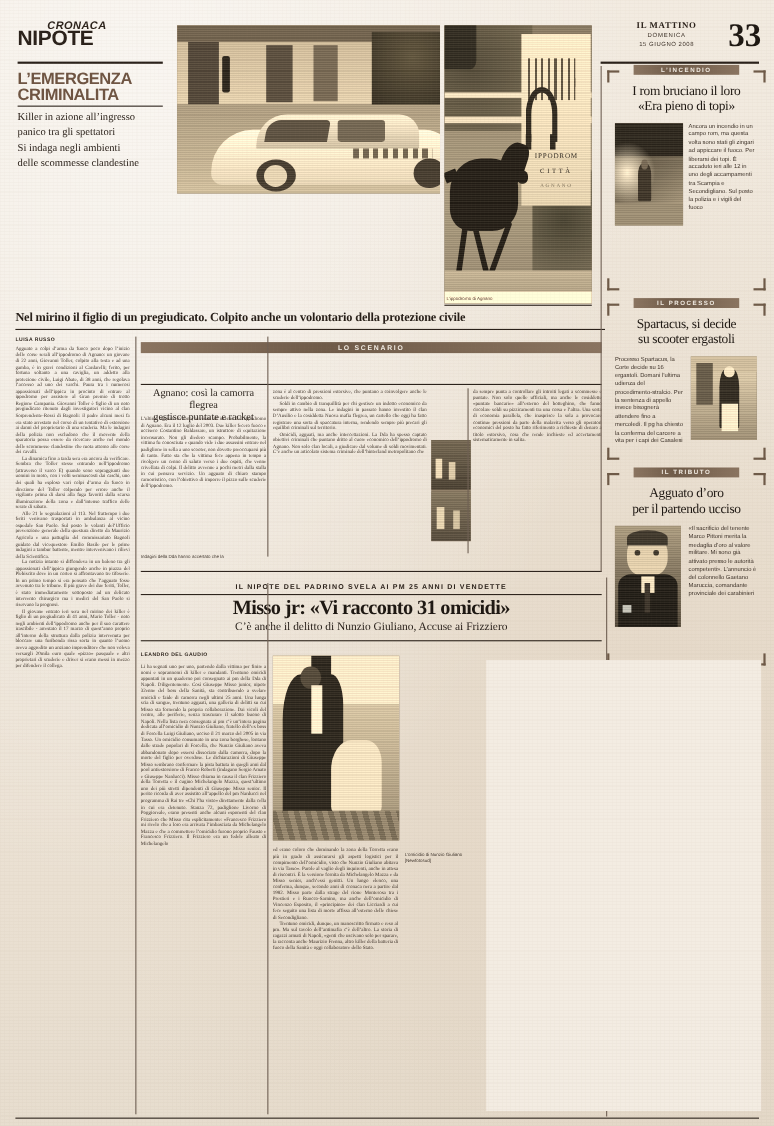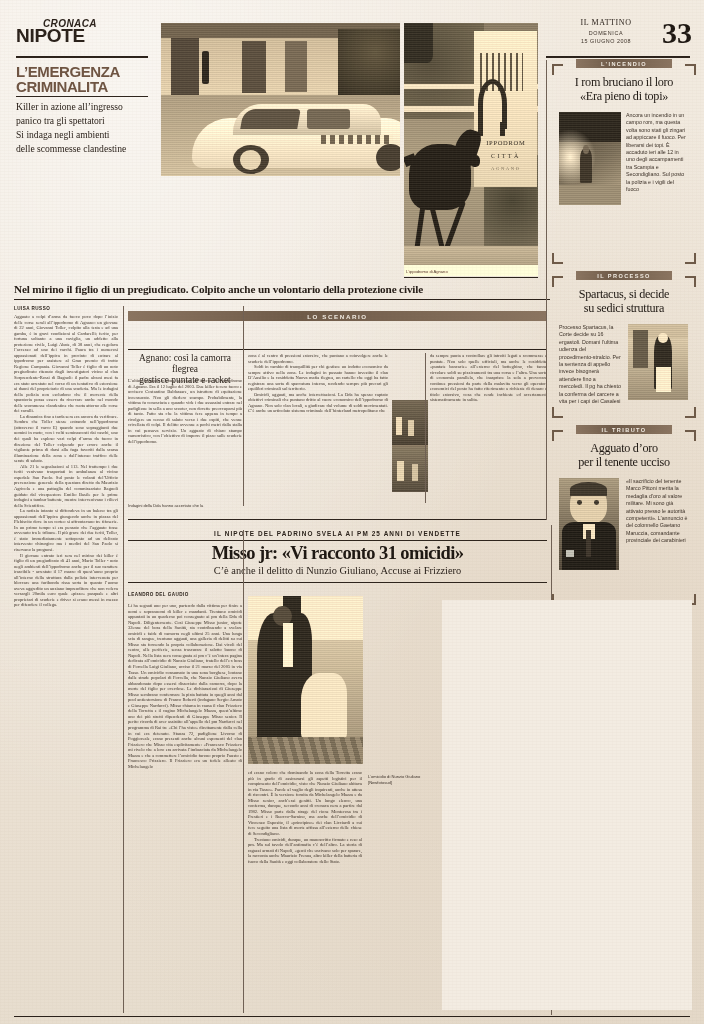--- a/index.html
+++ b/index.html
@@ -172,21 +172,21 @@
   .vrule{ position:absolute; width:1px; background:#6f6054; }
   .hrule{ position:absolute; height:1px; background:#2a211a; }
 </style>
 </head>
 <body>
 
 <div class="paper"></div>
 <div class="page">
 
   <div style="position:absolute; left:556px; top:18px; width:100px; text-align:center;">
-    <div style="font-family:'Liberation Serif',serif; font-weight:400; font-size:8px; letter-spacing:.6px; color:#2a211a;">IL MATTINO</div>
+    <div style="font-family:'Liberation Serif',serif; font-weight:700; font-size:8px; letter-spacing:.6px; color:#2a211a;">IL MATTINO</div>
     <div style="font-family:'Liberation Sans',sans-serif; font-size:5.4px; letter-spacing:.7px; margin-top:3px; color:#3a2f26;">DOMENICA</div>
     <div style="font-family:'Liberation Sans',sans-serif; font-size:5.4px; letter-spacing:.5px; margin-top:2px; color:#3a2f26;">15 GIUGNO 2008</div>
   </div>
   <div style="position:absolute; left:662px; top:18px; font-family:'Liberation Serif',serif; font-weight:700; font-size:30px; line-height:30px; color:#1d1712;">33</div>
   <div class="rule2" style="position:absolute; left:546px; top:56px; width:144px;"></div>
 
   <div id="masthead-logo">
     <div class="kicker">CRONACA</div>
     <div class="main">NIPOTE</div>
   </div>
@@ -393,21 +393,21 @@
       <div class="c tr"></div>
       <div class="c bl"></div>
       <div class="c br"></div>
     <div style="position:absolute; left:24px; top:-5px; width:96px;">
       <div class="rail-kicker">
         <span>IL PROCESSO</span>
       </div>
     </div>
     <div class="rail-head" style="position:absolute; left:4px; top:12px; width:136px;">
       <div>Spartacus, si decide</div>
-      <div>su sedici struttura</div>
+      <div>su scooter ergastoli</div>
     </div>
     <div class="rail-text" style="position:absolute; left:7px; top:48px; width:62px;">Processo Spartacus, la Corte decide su 16 ergastoli. Domani l’ultima udienza del procedimento-stralcio. Per la sentenza di appello invece bisognerà attendere fino a mercoledì. Il pg ha chiesto la conferma del carcere a vita per i capi dei Casalesi</div>
     <div class="photo" style="position:absolute; left:76px; top:48px; width:60px; height:76px;">
       <div style="position:absolute; inset:0; background:linear-gradient(180deg,#cfc6b4,#8e8371);"></div>
       <div style="position:absolute; left:0; top:0; width:100%; height:18%; background:#b9ae9a;"></div>
       <div style="position:absolute; left:8%; top:8%; width:26%; height:50%; background:#5e5446;"></div>
       <div style="position:absolute; left:44%; top:16%; width:30%; height:70%; background:#2e2820; border-radius:30% 30% 4% 4%;"></div>
       <div style="position:absolute; left:50%; top:12%; width:16%; height:13%; background:#ded5c3; border-radius:50%;"></div>
       <div style="position:absolute; left:46%; top:56%; width:26%; height:34%; background:#e4dccc;"></div>
       <div class="ph-grain"></div>
@@ -419,21 +419,21 @@
       <div class="c tr"></div>
       <div class="c bl"></div>
       <div class="c br"></div>
     <div style="position:absolute; left:24px; top:-5px; width:96px;">
       <div class="rail-kicker">
         <span>IL TRIBUTO</span>
       </div>
     </div>
     <div class="rail-head" style="position:absolute; left:4px; top:12px; width:136px;">
       <div>Agguato d’oro</div>
-      <div>per il tenente ucciso</div>
+      <div>per il partendo ucciso</div>
     </div>
     <div class="photo" style="position:absolute; left:7px; top:48px; width:60px; height:92px;">
       <div style="position:absolute; inset:0; background:linear-gradient(180deg,#9a8f7c,#4b4237);"></div>
       <div style="position:absolute; left:18%; top:6%; width:62%; height:44%; background:#cbbfa9; border-radius:48% 48% 40% 40%;"></div>
       <div style="position:absolute; left:18%; top:4%; width:62%; height:16%; background:#3a332a; border-radius:50% 50% 0 0;"></div>
       <div style="position:absolute; left:30%; top:24%; width:9%; height:5%; background:#3a332a; border-radius:50%;"></div>
       <div style="position:absolute; left:58%; top:24%; width:9%; height:5%; background:#3a332a; border-radius:50%;"></div>
       <div style="position:absolute; left:5%; top:48%; width:90%; height:52%; background:#201c16; border-radius:22% 22% 0 0;"></div>
       <div style="position:absolute; left:40%; top:50%; width:20%; height:16%; background:#ddd4c3;"></div>
       <div style="position:absolute; left:45%; top:56%; width:9%; height:30%; background:#39302a;"></div>

